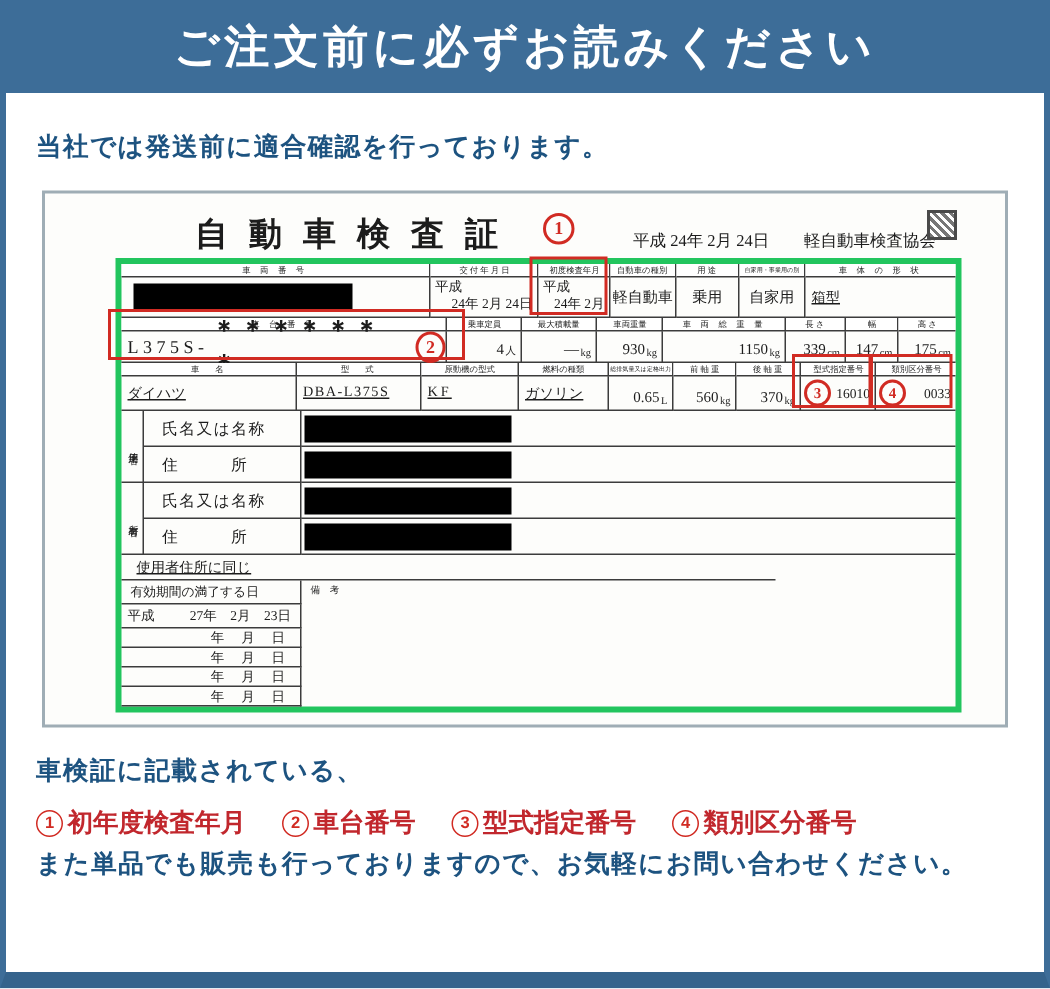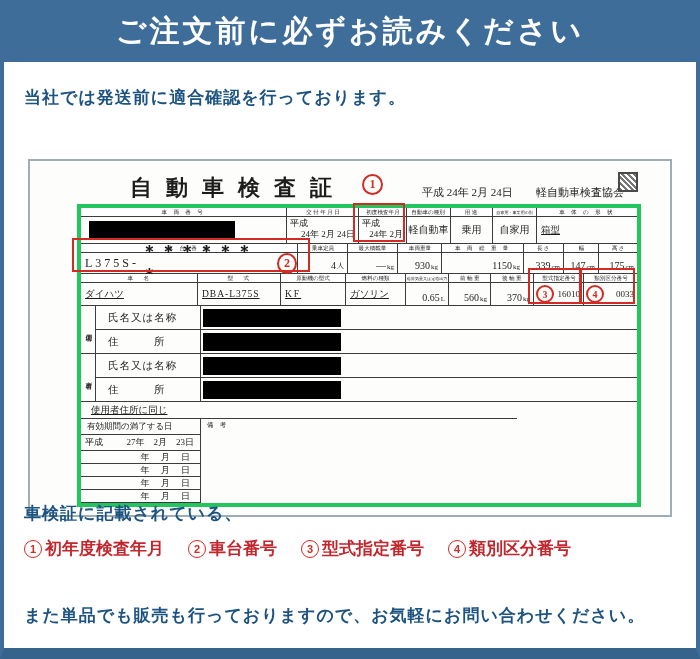--- a/index.html
+++ b/index.html
@@ -9,21 +9,21 @@
   .banner{position:absolute;left:0;top:0;width:700px;height:62px;background:#3d6d98;
           display:flex;align-items:center;justify-content:center;}
   .banner-title{color:#ffffff;font-size:30px;font-weight:bold;letter-spacing:3px;}
   
   .frame{position:absolute;left:0;top:62px;width:700px;height:597px;box-sizing:border-box;
          border-left:4px solid #3d6d98;border-right:4px solid #3d6d98;border-bottom:11px solid #35638c;
          background:#ffffff;}
   .intro{position:absolute;left:24px;top:86px;color:#1d5380;font-size:17px;font-weight:bold;letter-spacing:1px;}
   
   .cert{position:absolute;left:28px;top:127px;width:644px;height:358px;background:#fdfdfb;
-        border:2px solid #9fadb5;box-sizing:border-box;font-family:"Liberation Serif",serif;color:#1c1c1c;margin-top:32px;}
+        border:2px solid #9fadb5;box-sizing:border-box;font-family:"Liberation Serif",serif;color:#1c1c1c;}
   .cert-title{position:absolute;left:100px;top:12px;font-size:22px;font-weight:600;letter-spacing:14px;white-space:nowrap;}
   .cert-date{position:absolute;left:392px;top:24px;font-size:11px;white-space:nowrap;}
   .cert-issuer{position:absolute;left:506px;top:24px;font-size:11px;white-space:nowrap;}
   .stamp{position:absolute;left:588px;top:11px;width:20px;height:20px;border:2px solid #4a4a4a;
          background:repeating-linear-gradient(45deg,#777 0 2px,#fff 2px 4px);box-sizing:border-box;}
   
   .cnum{display:inline-flex;align-items:center;justify-content:center;border:2px solid #d12b23;
         border-radius:50%;color:#d12b23;font-weight:bold;font-family:"Liberation Serif",serif;}
   .cnum.big{width:17px;height:17px;font-size:12px;}
   .cnum.mid{width:14px;height:14px;font-size:10px;flex:none;}
@@ -331,15 +331,15 @@
     <span class="f-item">
       <span class="cnum">3</span>
       <span>型式指定番号</span>
     </span>
     <span class="f-item">
       <span class="cnum">4</span>
       <span>類別区分番号</span>
     </span>
   </div>
 
-  <div class="foot-line" style="top:604px">また単品でも販売も行っておりますので、お気軽にお問い合わせください。</div>
+  <div class="foot-line" style="top:564px">また単品でも販売も行っておりますので、お気軽にお問い合わせください。</div>
 
 </div>
 
 </body></html>

